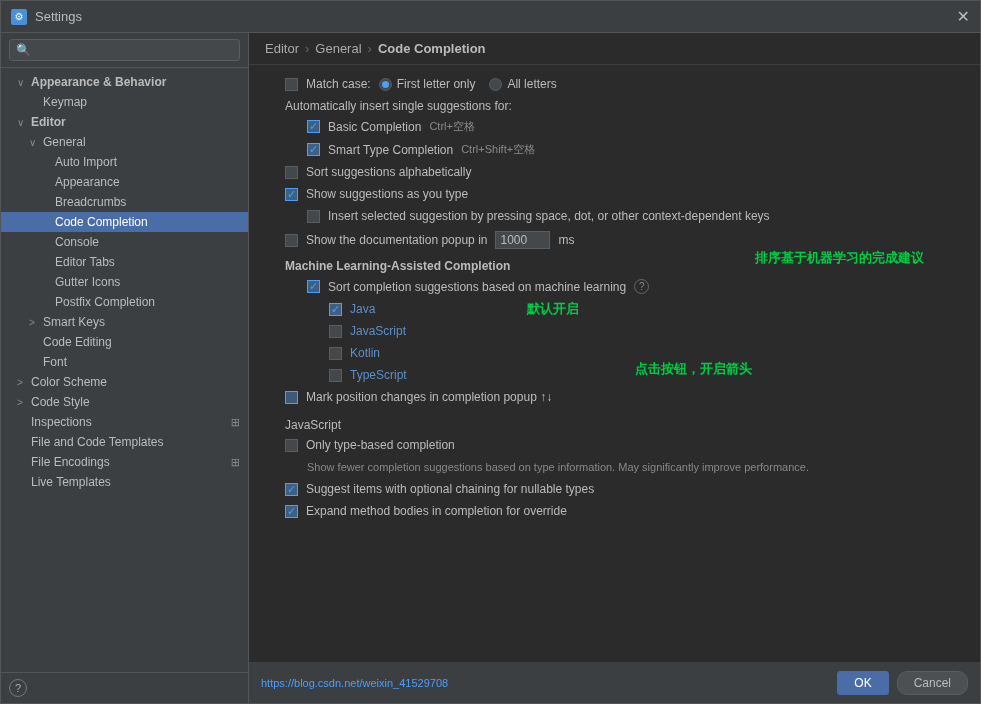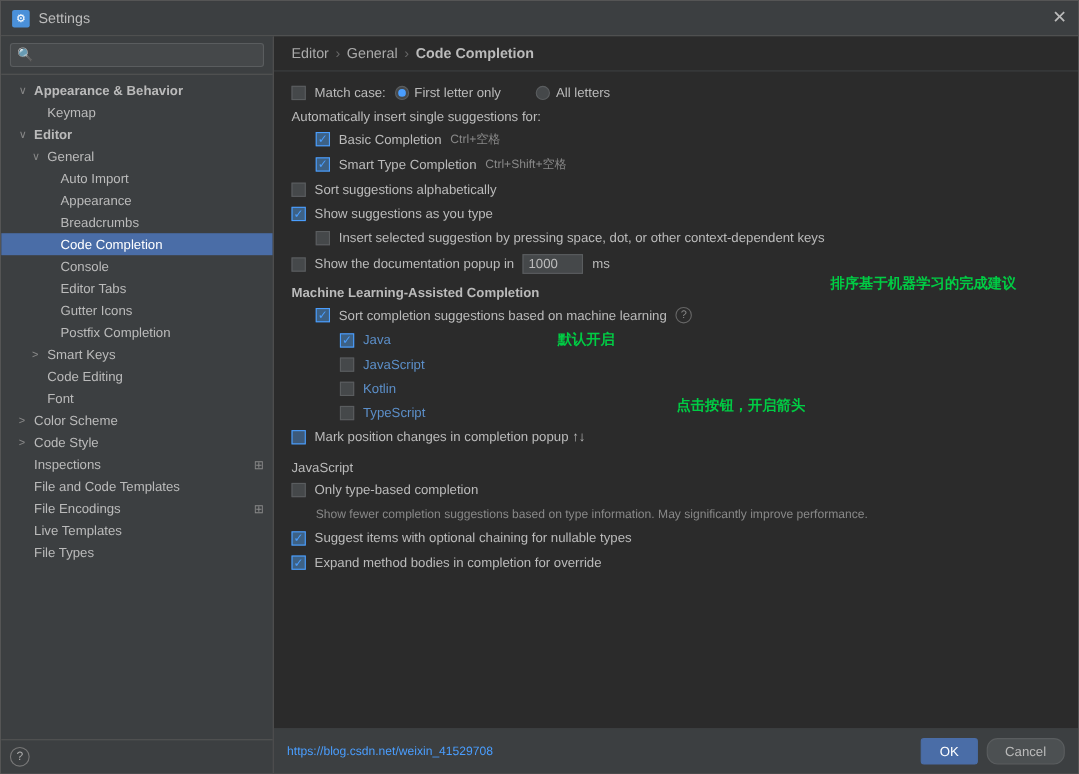--- a/index.html
+++ b/index.html
@@ -212,21 +212,21 @@
       justify-content: center;
       color: #4a9eff;
       font-size: 11px;
     }
 
     .checkbox-input.checked { background: #3d6185; border-color: #4a9eff; }
 
     .radio-group {
       display: flex;
       align-items: center;
-      gap: 32px;
+      gap: 14px;
     }
 
     .radio-option {
       display: flex;
       align-items: center;
       gap: 5px;
       cursor: pointer;
     }
 
     .radio-circle {
@@ -322,20 +322,21 @@
     }
 
     .url-text {
       color: #4a9eff;
       font-size: 11px;
       margin-right: auto;
     }
 
     .main-relative {
       position: relative;
+      margin-left: 20px;
     }
   </style>
 </head>
 <body>
 
 <div class="window">
 
   <div class="title-bar">
     <div class="title-bar-left">
       <div class="title-bar-icon">⚙</div>
@@ -454,24 +455,20 @@
           <span class="arrow">&nbsp;</span>
           <span style="flex:1">File Encodings</span>
           <span style="color:#888;font-size:11px">⊞</span>
         </div>
 
         <div class="tree-item indent-1">
           <span class="arrow">&nbsp;</span>
           <span>Live Templates</span>
         </div>
 
-        <div class="tree-item indent-1">
-          <span class="arrow">&nbsp;</span>
-          <span>File Types</span>
-        </div>
       </div>
 
       <div class="sidebar-bottom">
         <div class="help-btn">?</div>
       </div>
     </div>
 
     <div class="main-content">
 
       <div class="breadcrumb">

